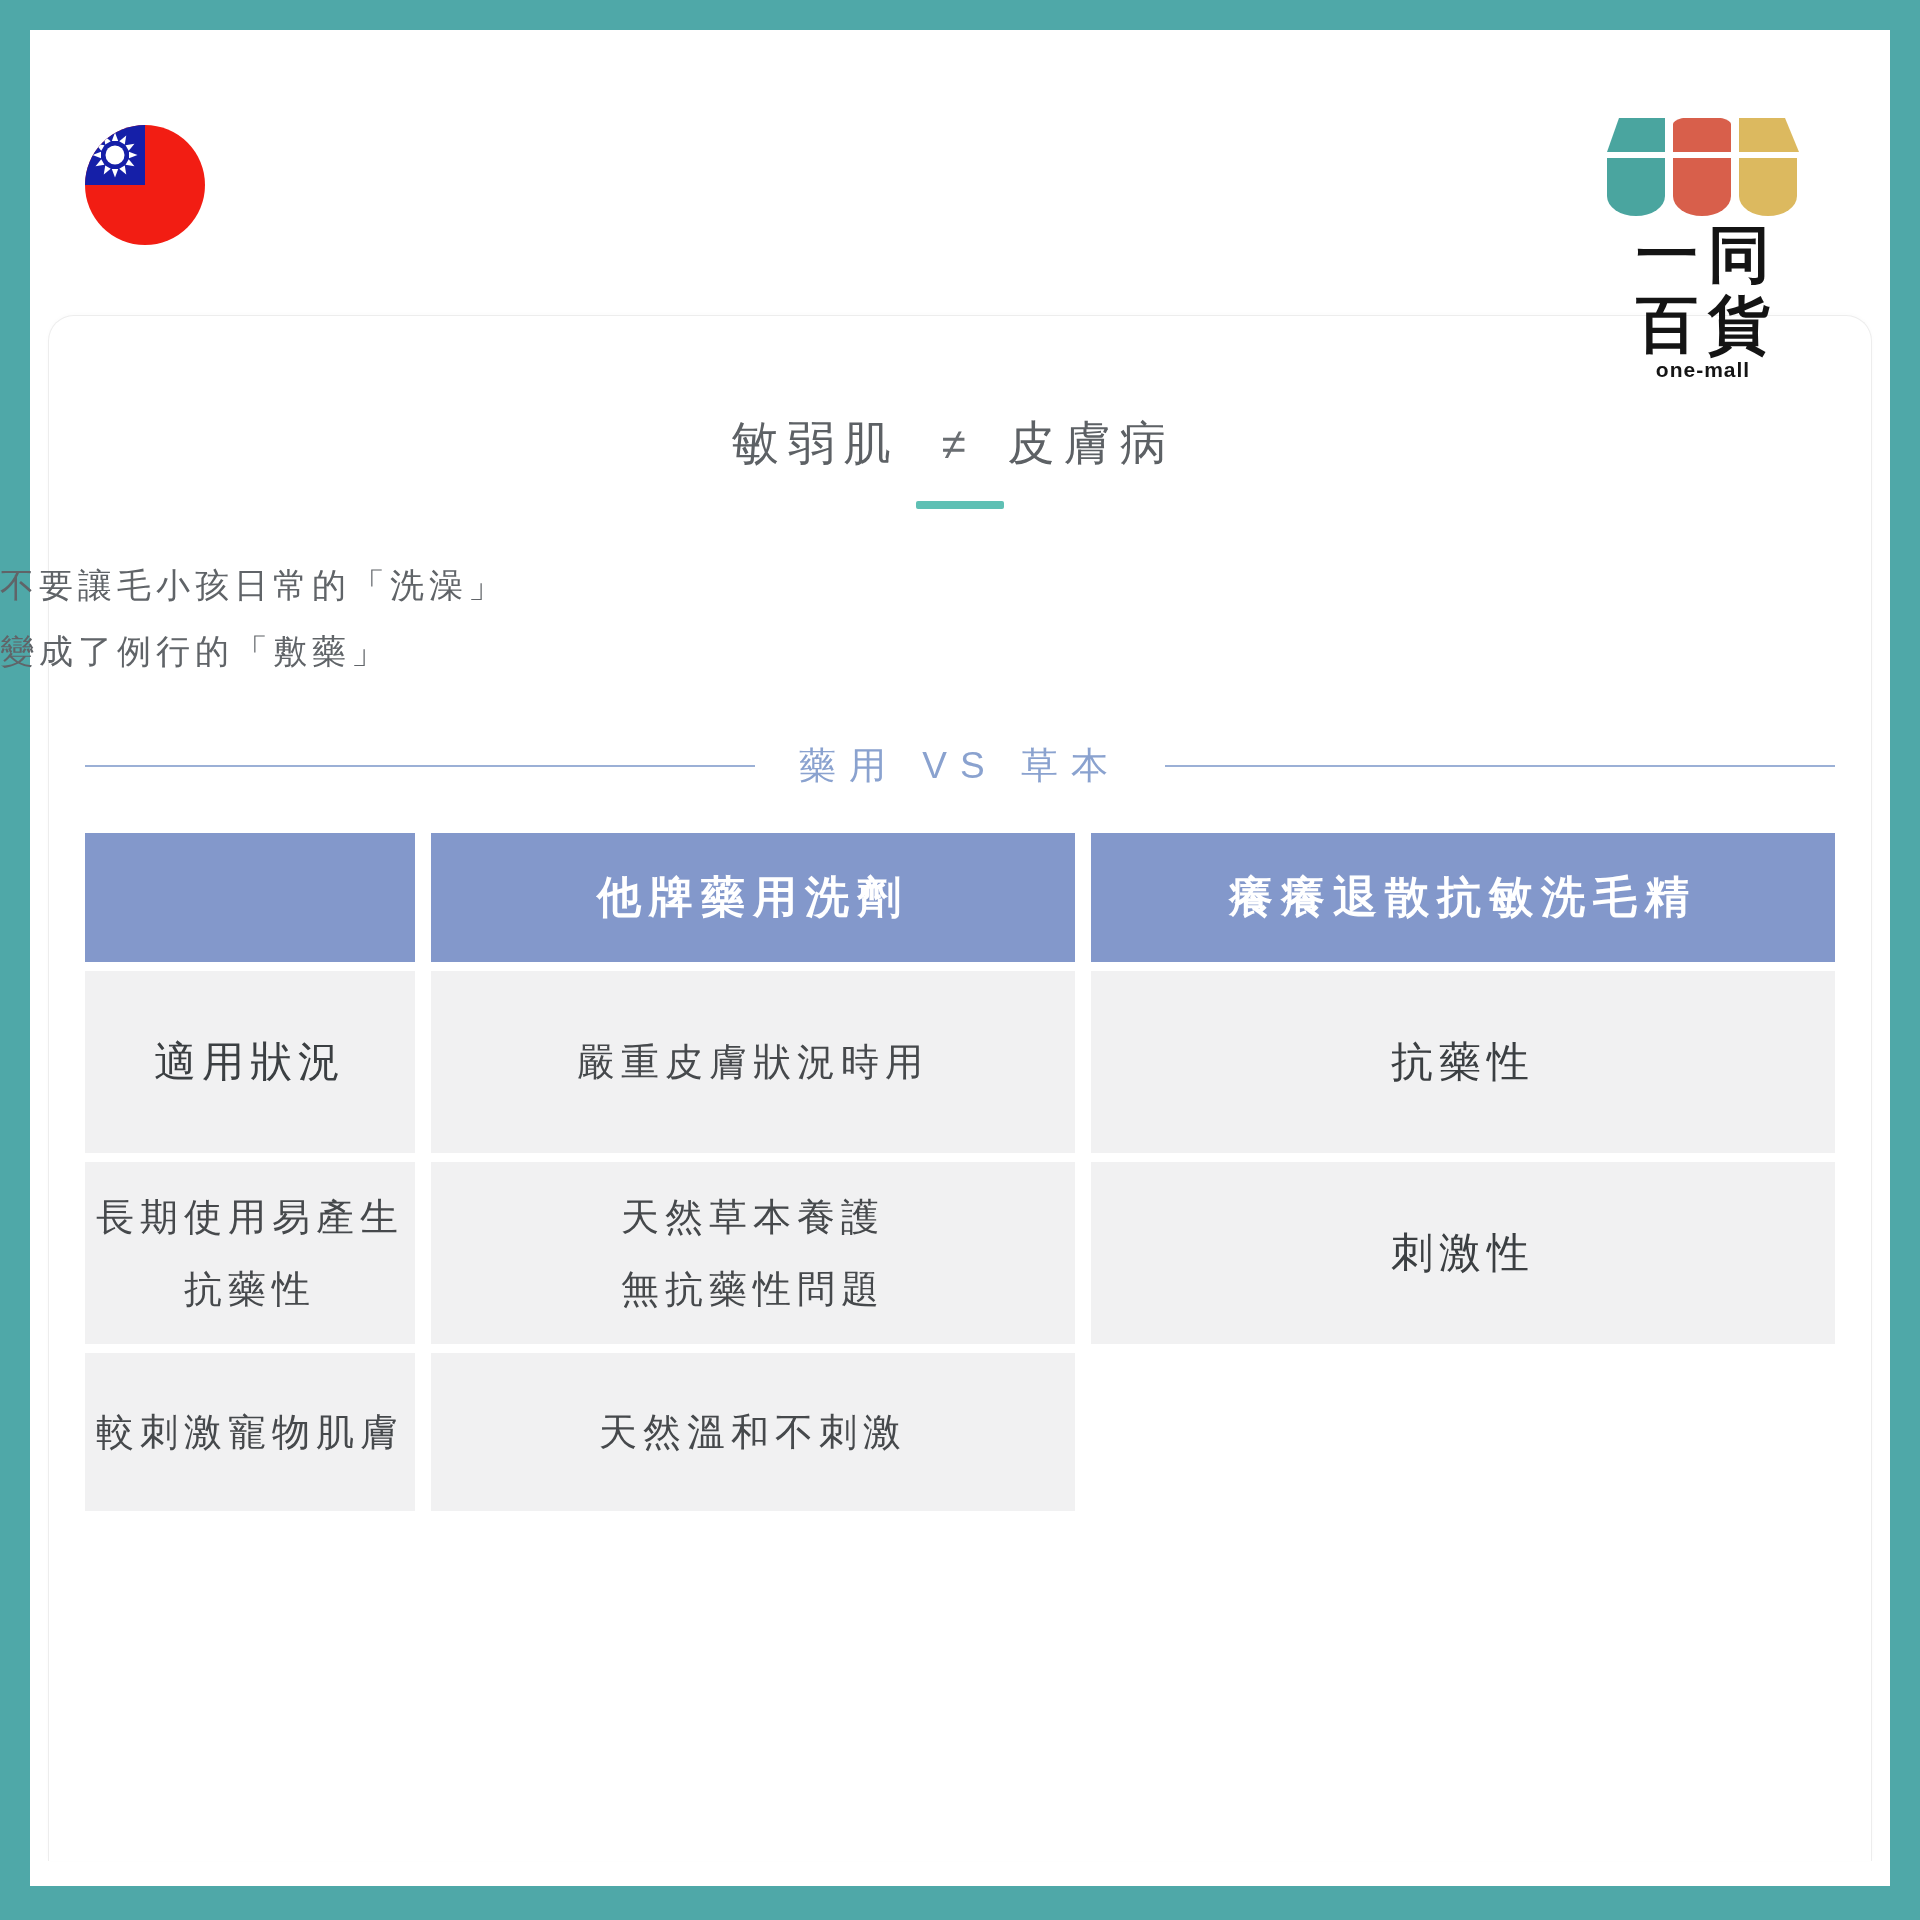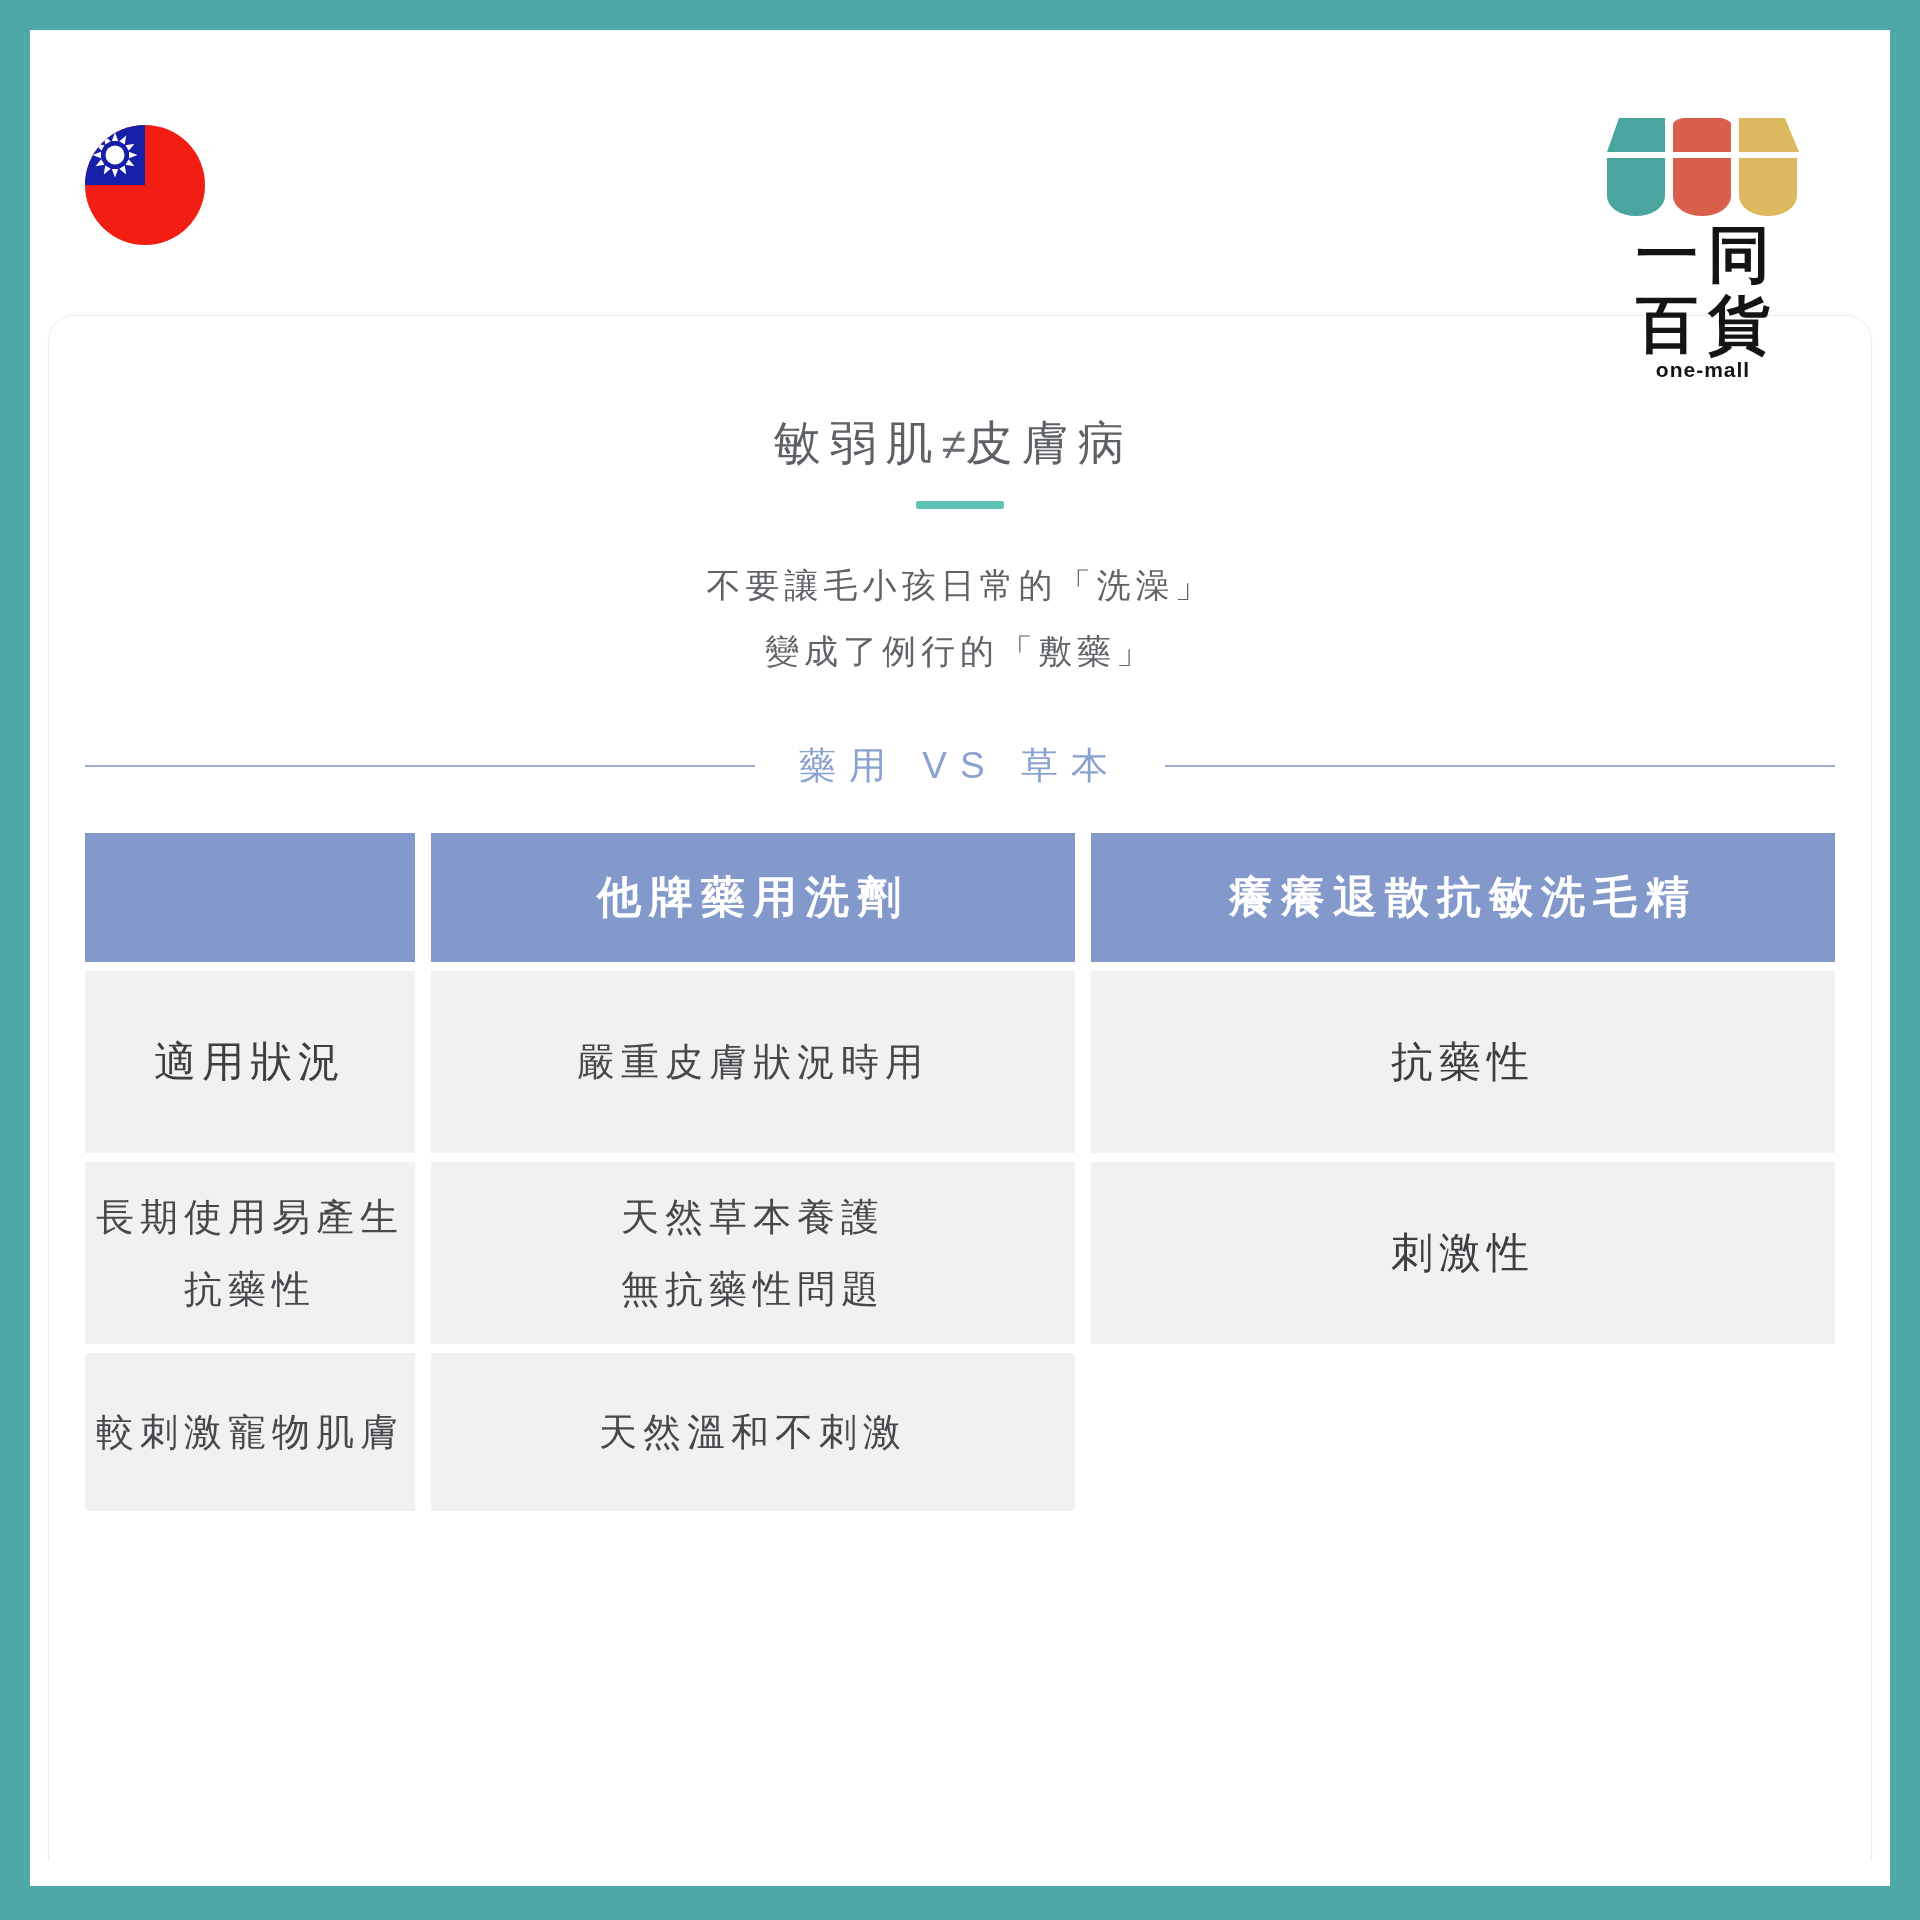--- a/index.html
+++ b/index.html
@@ -35,31 +35,31 @@
     font-family:"Liberation Sans", sans-serif;
   }
   .logo .chars span{display:block;text-align:center;}
   .logo .latin{
     margin-top:-2px;font-size:21px;font-weight:700;letter-spacing:1px;
     font-family:"Liberation Sans", sans-serif;
   }
   
   .title{
     position:absolute;left:0;top:412px;width:1907px;
-    display:flex;justify-content:center;align-items:center;
+    display:flex;justify-content:center;align-items:center;gap:42px;
     font-size:47px;font-weight:300;color:#5d6165;letter-spacing:9px;
   }
   .title .neq{font-size:44px;color:#6a6e72;letter-spacing:0;}
   .title-underline{
     position:absolute;left:916px;top:501px;width:88px;height:8px;
     background:#5fc0b4;border-radius:2px;
   }
   .subtitle{
     position:absolute;left:0;top:552px;width:1920px;
-    text-align:center;font-size:34px;color:#606468;
+    font-size:34px;color:#606468;
     letter-spacing:5px;line-height:66px;font-weight:300;
   }
   
   .divider{
     position:absolute;left:85px;top:740px;width:1750px;height:52px;
     display:flex;align-items:center;
   }
   .divider .line{flex:1;height:2px;background:#9bb0d6;}
   .divider .label{
     margin:0 44px;font-size:37px;color:#8aa2cf;letter-spacing:13px;

